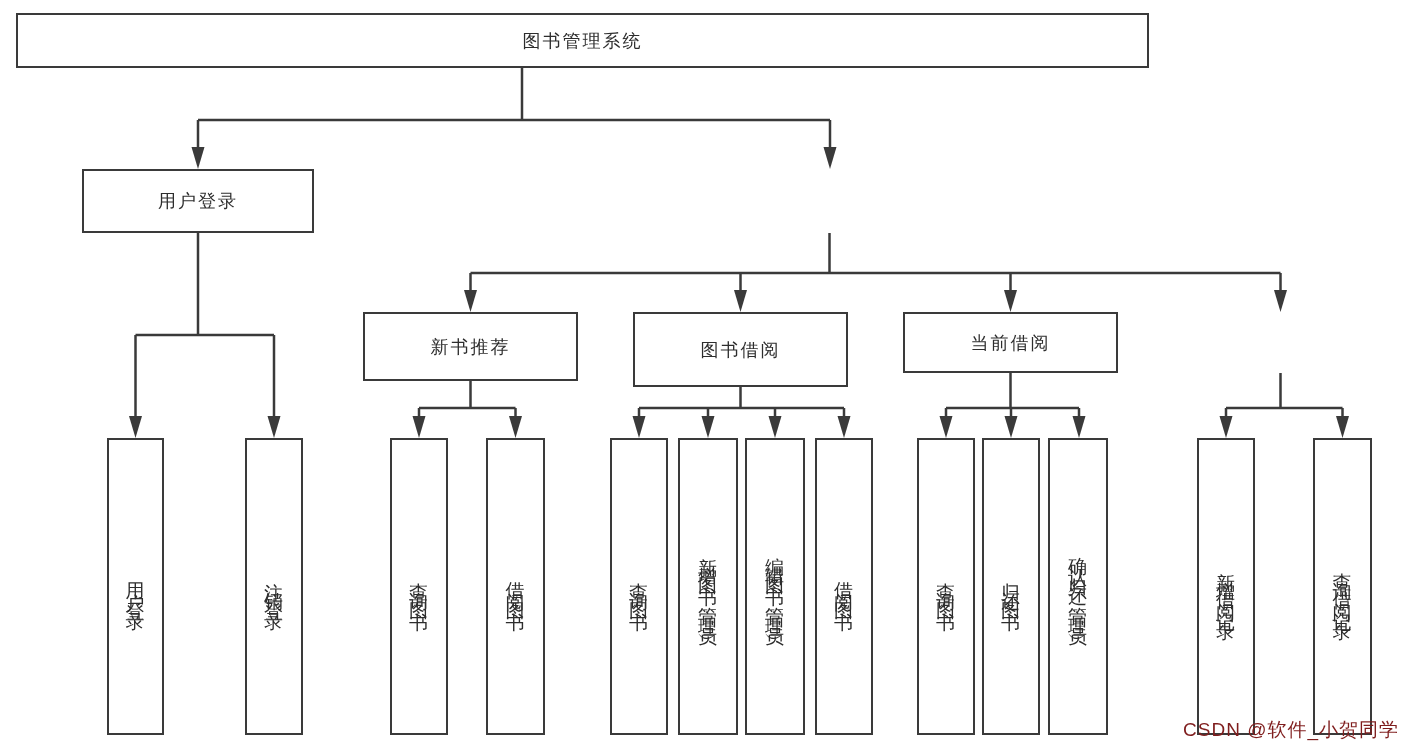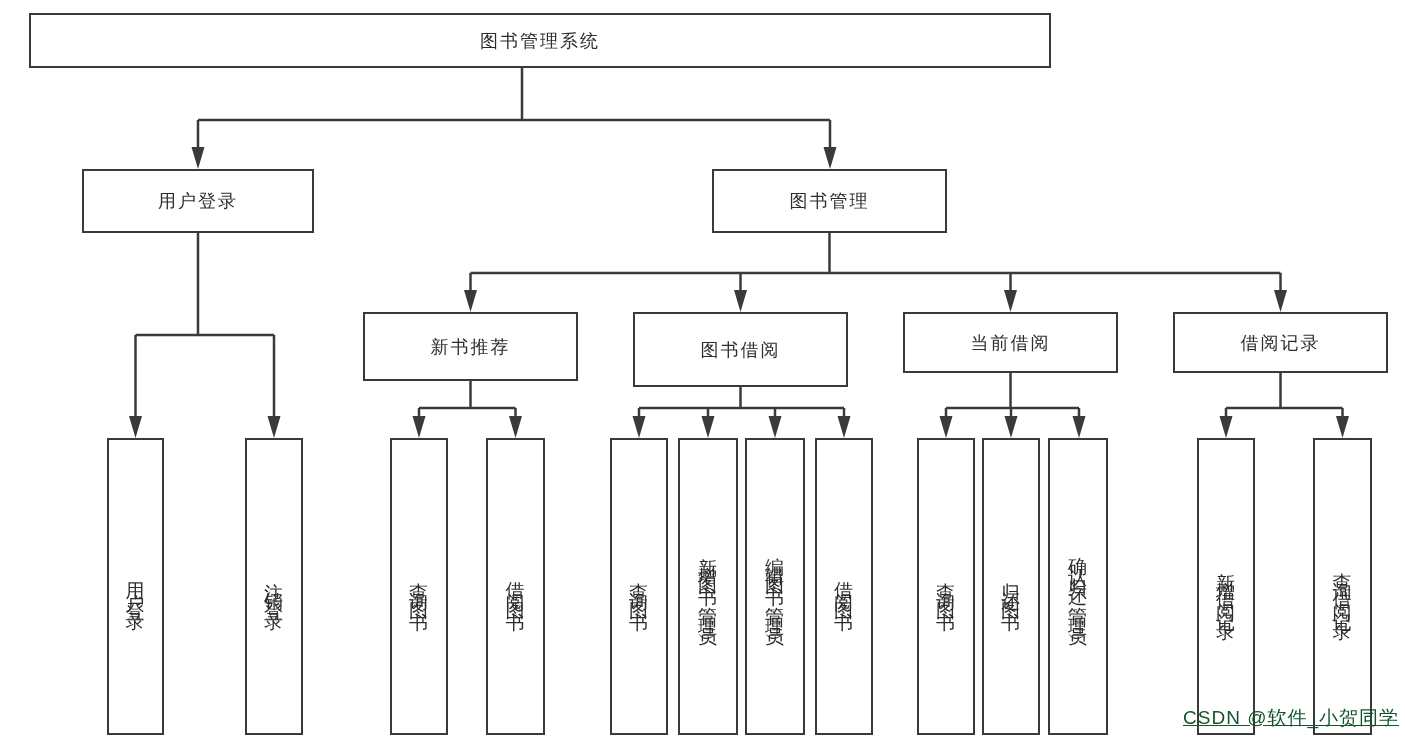--- a/index.html
+++ b/index.html
@@ -42,27 +42,26 @@
   .box.v span {
     writing-mode: vertical-rl;
     text-orientation: mixed;
     font-size: 19px;
     letter-spacing: 10px;
     line-height: 1;
   }
   .watermark {
     position: absolute;
     right: 6px;
-    bottom: 16px;
+    bottom: 4px;
     font-size: 19px;
-    color: #14532d;
+    color: #7f1d1d;
     letter-spacing: 1px;
     z-index: 3;
     white-space: nowrap;
-    text-decoration: underline;
   }
 </style>
 </head>
 <body>
 
 <div class="canvas">
 
   <svg class="connectors" viewBox="0 0 1405 747" xmlns="http://www.w3.org/2000/svg">
     <g stroke="#3a3a3a" stroke-width="2.5" fill="none">
 
@@ -129,43 +128,37 @@
 
       <polygon points="946,438 939.5,416 952.5,416"></polygon>
       <polygon points="1011,438 1004.5,416 1017.5,416"></polygon>
       <polygon points="1079,438 1072.5,416 1085.5,416"></polygon>
 
       <polygon points="1226,438 1219.5,416 1232.5,416"></polygon>
       <polygon points="1342.5,438 1336,416 1349,416"></polygon>
     </g>
   </svg>
 
-  <div class="box h" style="left:29px;top:13px;width:1022px;height:55px">
+  <div class="box h" style="left:16px;top:13px;width:1133px;height:55px">
     <span>图书管理系统</span>
   </div>
 
   <div class="box h" style="left:82px;top:169px;width:232px;height:64px">
     <span>用户登录</span>
   </div>
-  <div class="box h" style="left:712px;top:169px;width:235px;height:64px">
-    <span>图书管理</span>
-  </div>
 
   <div class="box h" style="left:363px;top:312px;width:215px;height:69px">
     <span>新书推荐</span>
   </div>
   <div class="box h" style="left:633px;top:312px;width:215px;height:75px">
     <span>图书借阅</span>
   </div>
   <div class="box h" style="left:903px;top:312px;width:215px;height:61px">
     <span>当前借阅</span>
   </div>
-  <div class="box h" style="left:1173px;top:312px;width:215px;height:61px">
-    <span>借阅记录</span>
-  </div>
 
   <div class="box v" style="left:107px;top:438px;width:57px;height:297px">
     <span>用户登录</span>
   </div>
   <div class="box v" style="left:245px;top:438px;width:58px;height:297px">
     <span>注销登录</span>
   </div>
 
   <div class="box v" style="left:390px;top:438px;width:58px;height:297px">
     <span>查询图书</span>

